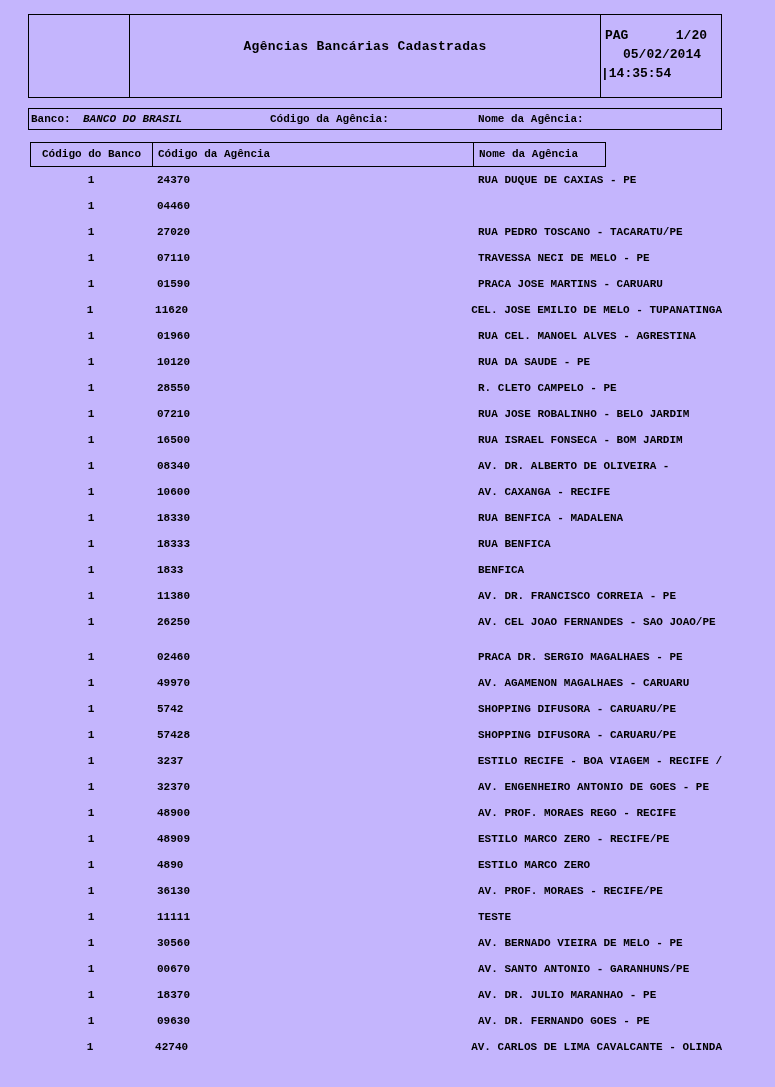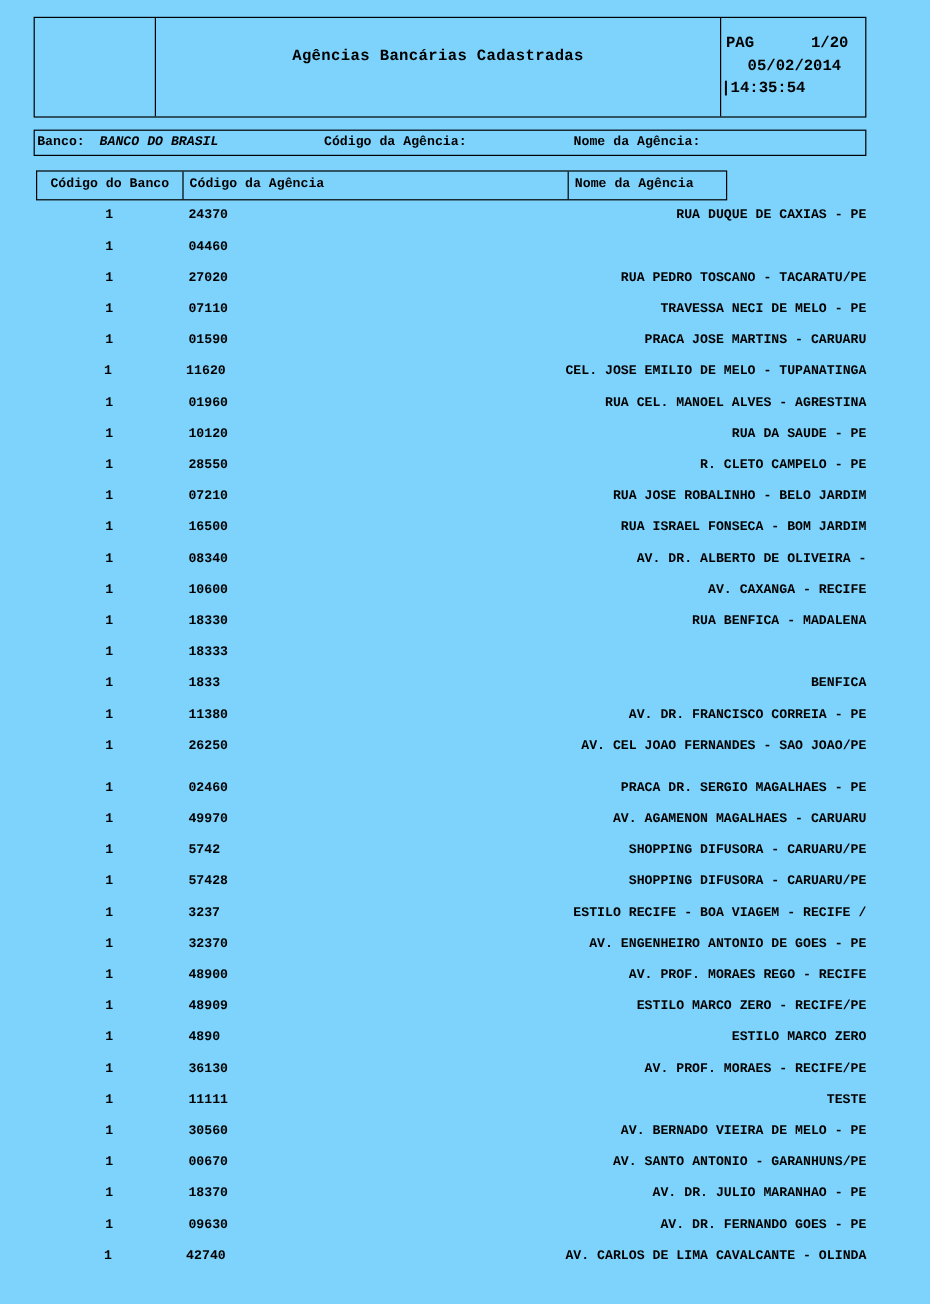--- a/index.html
+++ b/index.html
@@ -1,17 +1,17 @@
 <!DOCTYPE html>
 <html><head>
 <meta charset="utf-8">
 <style>
   html,body { margin:0; padding:0; background:#ffffff; }
   .page {
-    position:relative; width:775px; height:1087px; background:#7dd3fc;
+    position:relative; width:775px; height:1087px; background:#c4b5fd;
     font-family:"Liberation Mono","DejaVu Sans Mono",monospace;
     font-weight:bold; color:#000; overflow:hidden;
   }
   
   .header-box {
     position:absolute; left:28px; top:14px; width:694px; height:84px;
     border:1px solid #000; box-sizing:border-box; display:flex;
   }
   .logo-cell  { width:101px; border-right:1px solid #000; box-sizing:border-box; }
   .title-cell {
@@ -40,21 +40,21 @@
   .th { line-height:23px; white-space:pre; box-sizing:border-box; }
   .th0 { width:122px; border-right:1px solid #000; text-align:center; }
   .th1 { width:321px; border-right:1px solid #000; padding-left:5px; }
   .th2 { flex:1; padding-left:5px; }
   
   .rows { position:absolute; left:30px; top:167px; width:692px; font-size:11px; }
   .row  { display:flex; height:26px; line-height:26px; }
   .row.gap { margin-top:9px; }
   .c0 { width:122px; text-align:center; }
   .c1 { width:321px; padding-left:5px; box-sizing:border-box; white-space:pre; }
-  .c2 { flex:1; padding-left:5px; box-sizing:border-box; white-space:pre; overflow:visible;text-align:right; }
+  .c2 { flex:1; padding-left:5px; box-sizing:border-box; white-space:pre; overflow:visible; }
 </style>
 </head>
 <body>
 
 <div class="page">
 
   <div class="header-box">
     <div class="logo-cell"></div>
     <div class="title-cell">
       <span>Agências Bancárias Cadastradas</span>
@@ -148,20 +148,21 @@
         <div class="c2">AV. CAXANGA - RECIFE</div>
       </div>
       <div class="row">
         <div class="c0">1</div>
         <div class="c1">18330</div>
         <div class="c2">RUA BENFICA - MADALENA</div>
       </div>
       <div class="row">
         <div class="c0">1</div>
         <div class="c1">18333</div>
+        <div class="c2">RUA BENFICA</div>
       </div>
       <div class="row">
         <div class="c0">1</div>
         <div class="c1">1833</div>
         <div class="c2">BENFICA</div>
       </div>
       <div class="row">
         <div class="c0">1</div>
         <div class="c1">11380</div>
         <div class="c2">AV. DR. FRANCISCO CORREIA - PE</div>

